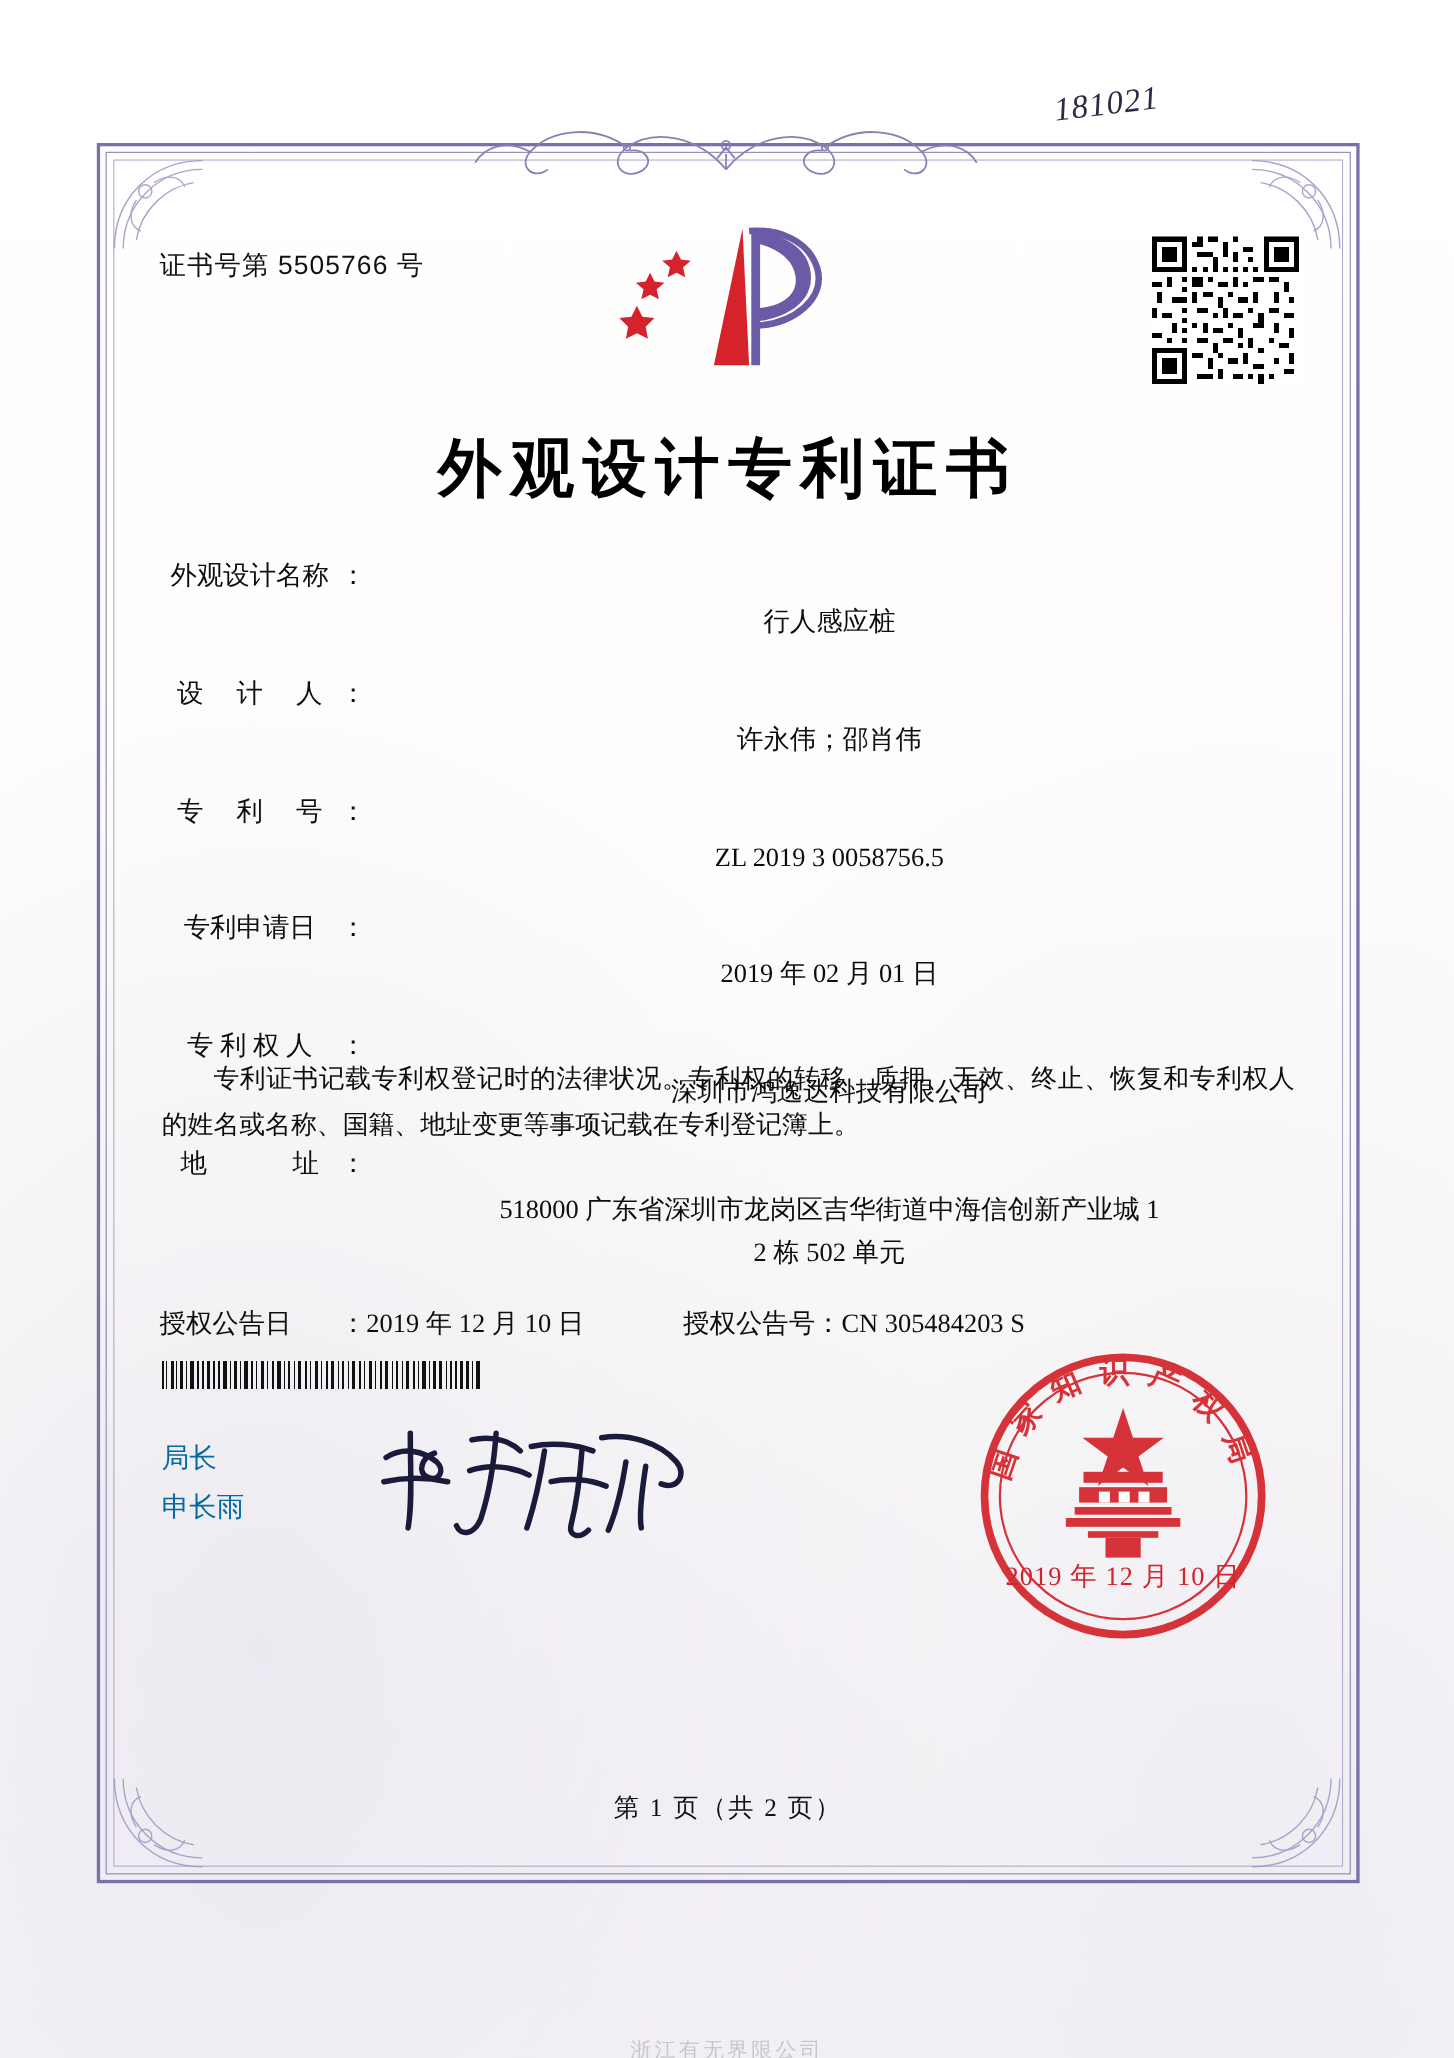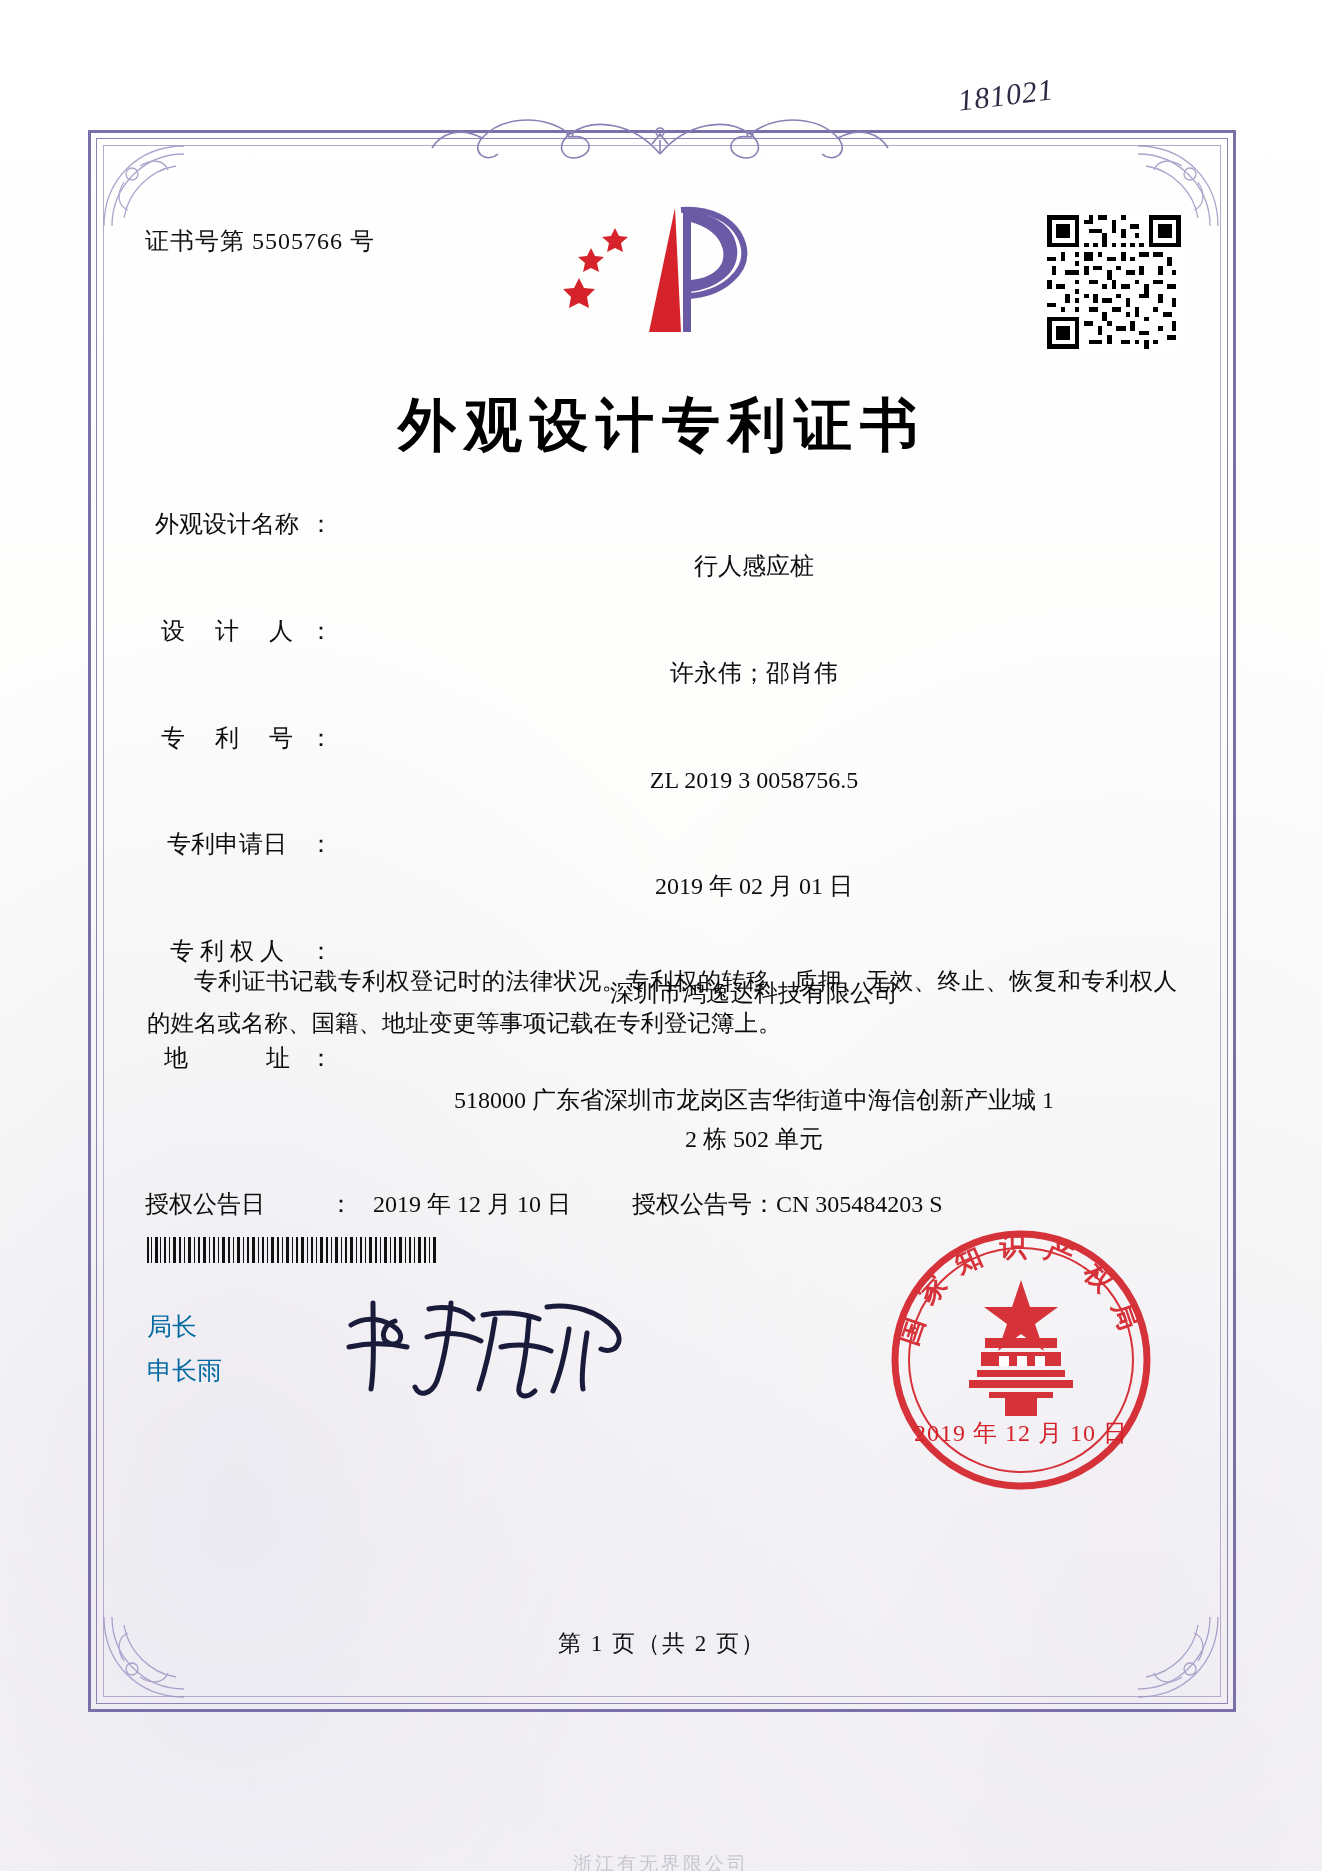--- a/index.html
+++ b/index.html
@@ -93,21 +93,21 @@
     width: 1118px;
     height: 1552px;
   }
   .cert-no {
     position: absolute;
     left: 42px;
     top: 80px;
     font-size: 24px;
     color: #111;
     letter-spacing: 1px;
-    font-family: Liberation Serif, serif;
+    font-family: Liberation Sans, sans-serif;
   }
   
   .logo {
     position: absolute;
     left: 50%;
     margin-left: -105px;
     top: 55px;
     width: 210px;
     height: 150px;
   }
@@ -162,24 +162,23 @@
     margin-top: 42px;
   }
   .field-value .cont-line {
     display: block;
     margin-top: 10px;
   }
   .row-inline {
     display: flex;
     align-items: flex-start;
     margin-bottom: 34px;
-    gap: 20px;
   }
   .inline-second {
-    margin-left: 41px;
+    margin-left: 90px;
     display: flex;
   }
   .inline-second .field-label {
     width: auto;
     flex: 0 0 auto;
   }
 
   .paragraphs {
     position: absolute;
     left: 44px;

